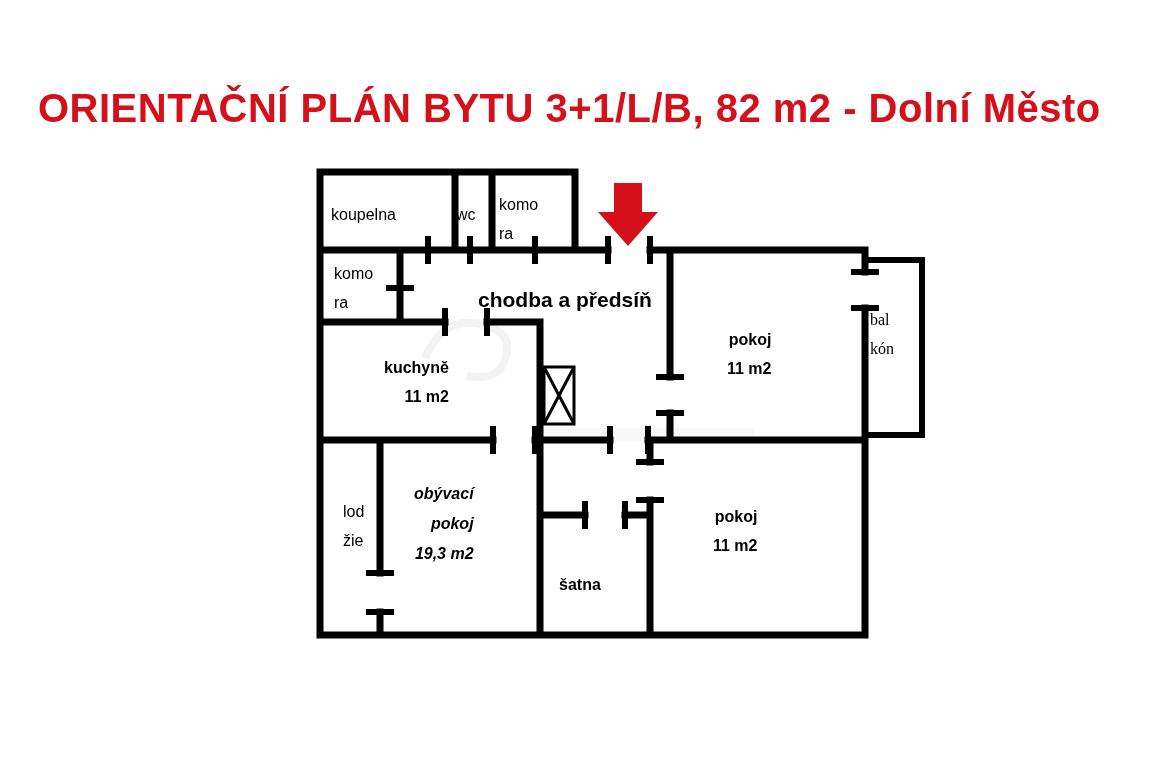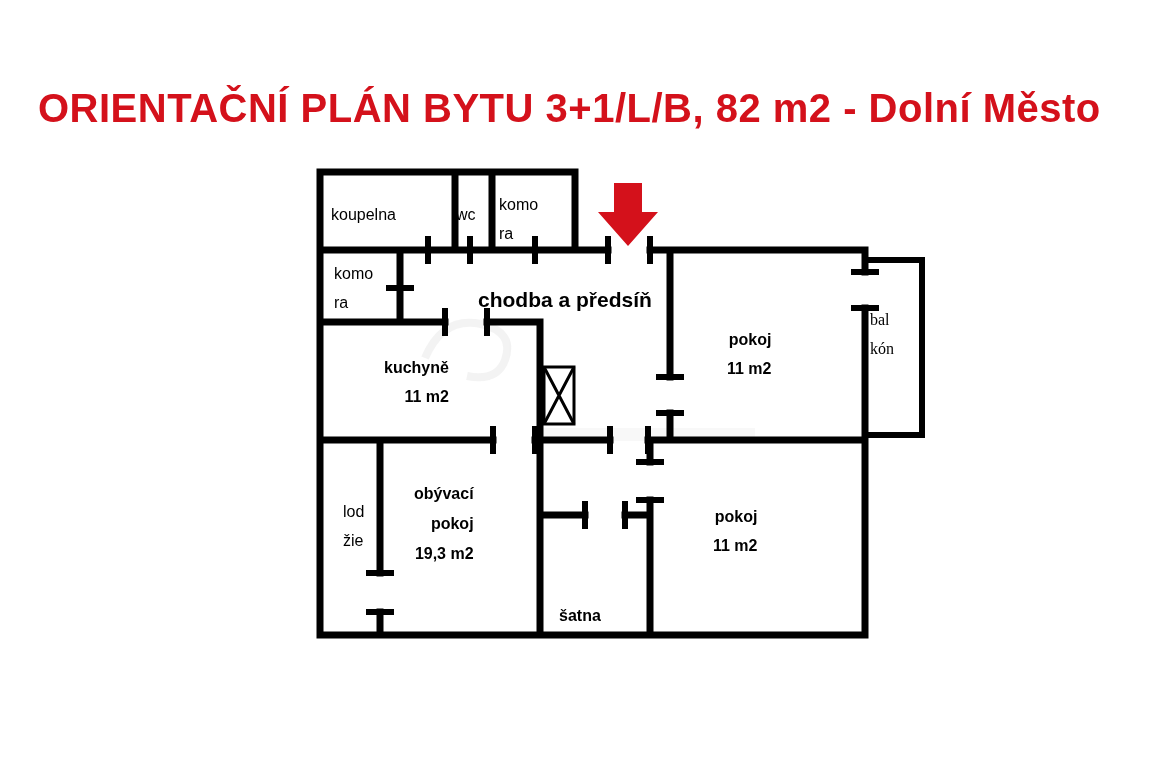--- a/index.html
+++ b/index.html
@@ -116,26 +116,26 @@
   <div class="room-label" style="left:870px;top:305px;font-family:Liberation Serif, serif;">
     <span class="line">bal</span>
     <span class="line">kón</span>
   </div>
 
   <div class="room-label" style="left:343px;top:497px;">
     <span class="line">lod</span>
     <span class="line">žie</span>
   </div>
 
-  <div class="room-label bold" style="left:414px;top:479px;line-height:30px;">
+  <div class="room-label bold" style="left:414px;top:479px;line-height:30px;font-style:italic;">
     <span class="line">obývací</span>
     <span class="line">pokoj</span>
     <span class="line">19,3 m2</span>
   </div>
 
-  <div class="room-label bold" style="left:559px;top:601px;">šatna</div>
+  <div class="room-label bold" style="left:559px;top:570px;">šatna</div>
 
   <div class="room-label bold" style="left:713px;top:502px;">
     <span class="line">pokoj</span>
     <span class="line">11 m2</span>
   </div>
 
 </div>
 
 </body></html>

